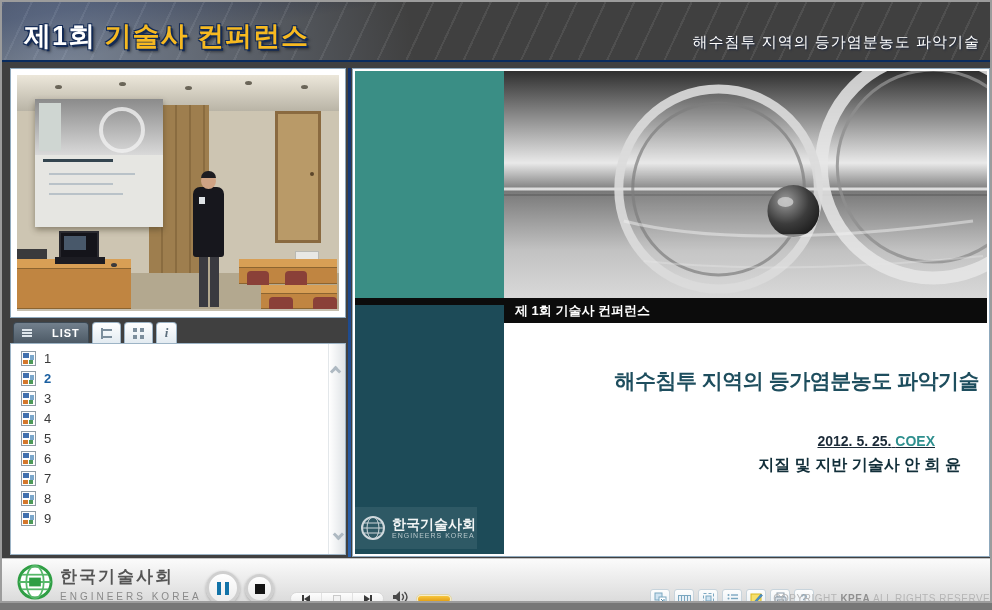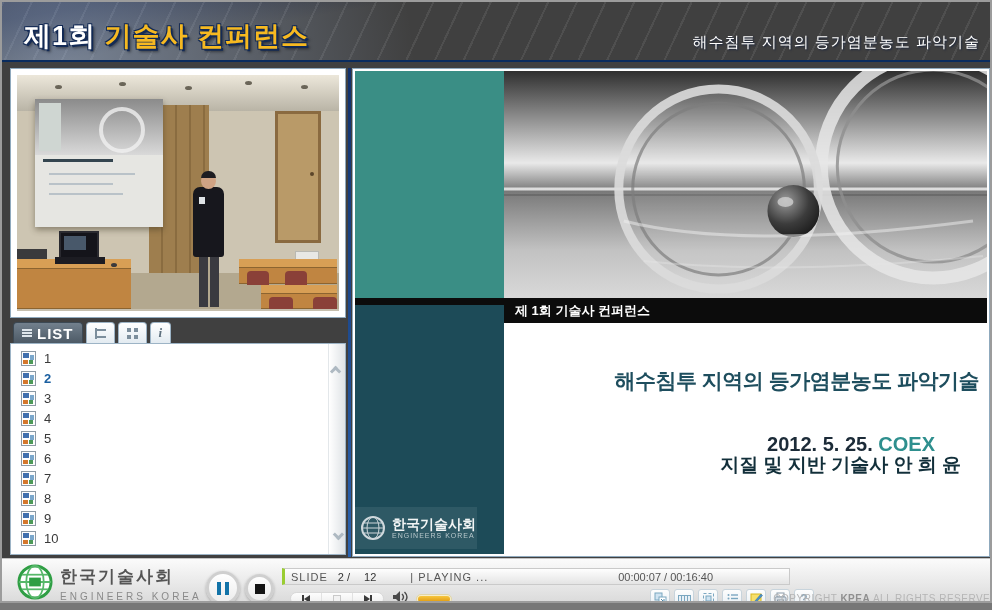--- a/index.html
+++ b/index.html
@@ -77,21 +77,21 @@
   
   .list-panel { position:absolute; left:8px; top:320px; width:336px; height:235px; }
   .tabs { position:absolute; left:3px; top:0; height:21px; display:flex; gap:3px; z-index:2; }
   .tab {
     height:21px; border:1px solid #9db4c6; border-bottom:none; border-radius:4px 4px 0 0;
     background:linear-gradient(#ffffff,#e3ebf1); display:flex; align-items:center; justify-content:center;
     padding:0 8px; cursor:default;
   }
   .tab.active {
     background:linear-gradient(#72808d,#4d5a66); border-color:#3c4954;
-    color:#fff; font-size:15px; font-weight:bold; letter-spacing:1px; gap:5px;
+    color:#fff; font-size:11px; font-weight:bold; letter-spacing:1px; gap:20px;
   }
   .bars { display:inline-block; width:10px; height:8px;
     background:repeating-linear-gradient(#dfe6ec 0 2px, transparent 2px 3px); }
   .tree-glyph { display:inline-block; width:11px; height:11px;
     border-left:2px solid #7c8e9c; position:relative; }
   .tree-glyph::before, .tree-glyph::after { content:""; position:absolute; left:0; width:9px; height:2px; background:#7c8e9c; }
   .tree-glyph::before { top:1px; } .tree-glyph::after { bottom:1px; }
   .grid-glyph { display:inline-block; width:11px; height:11px;
     background:
       linear-gradient(#7c8e9c,#7c8e9c) 0 0/4px 4px no-repeat,
@@ -130,23 +130,23 @@
   .sl-teal { position:absolute; left:0; top:0; width:149px; height:227px; background:#3a8e85; }
   .sl-photo { position:absolute; left:149px; top:0; right:0; height:230px; }
   .sl-band { position:absolute; left:0; top:227px; width:100%; height:25px; background:#0c0c0c; z-index:1; }
   .sl-band-title { position:absolute; left:160px; top:0; line-height:25px; color:#fff; font-size:13px; font-weight:bold; }
   .sl-darkteal { position:absolute; left:0; top:234px; width:149px; bottom:0; background:#1d4b58; z-index:2; }
   .sl-org { position:absolute; left:0; bottom:5px; width:122px; height:42px;
     background:rgba(255,255,255,.08); display:flex; align-items:center; gap:6px; padding-left:5px; }
   .sl-org-name { color:#f2f5f5; font-size:14px; font-weight:bold; line-height:15px; }
   .sl-org-sub { color:#b8c8cc; font-size:7px; letter-spacing:1px; }
   .sl-title { position:absolute; top:296px; right:8px; font-size:21px; font-weight:bold; color:#1e4e5e; z-index:3; letter-spacing:-0.5px; }
-  .sl-date { position:absolute; top:362px; right:52px; font-size:20px; font-weight:bold; color:#1c2b38; z-index:3; }
+  .sl-date { position:absolute; top:362px; right:52px; font-size:14px; font-weight:bold; color:#1c2b38; z-index:3;text-decoration:underline; }
   .sl-date .venue { color:#2e8f8e; }
-  .sl-authors { position:absolute; top:386px; right:26px; font-size:19px; font-weight:bold; line-height:16px; z-index:3; }
+  .sl-authors { position:absolute; top:386px; right:26px; font-size:16px; font-weight:bold; line-height:16px; z-index:3; }
   .sl-authors .a1 { color:#122f3a; }
   .sl-authors .a2 { color:#2e7f80; }
   .sl-company { position:absolute; top:450px; right:8px; display:flex; align-items:center; gap:5px; z-index:3; }
   .sl-company-name { font-size:15px; font-weight:bold; color:#14351f; }
 
   
   .footer {
     position:absolute; left:0; top:556px; width:988px; height:46px;
     background:linear-gradient(#fbfbfb,#d9d9d9); border-top:1px solid #c4c4c4;
   }
@@ -349,29 +349,20 @@
   <div class="list-item">
     <span class="slide-ico">
               <i class="a"></i>
               <i class="b"></i>
               <i class="c"></i>
               <i class="d"></i>
             </span>
     <span class="num">9</span>
   </div>
 
-  <div class="list-item">
-    <span class="slide-ico">
-              <i class="a"></i>
-              <i class="b"></i>
-              <i class="c"></i>
-              <i class="d"></i>
-            </span>
-    <span class="num">10</span>
-  </div>
 </div>
       <div class="scrollbar">
         <div class="scroll-arrow up">
             <span></span>
           </div>
         <div class="scroll-arrow down">
             <span></span>
           </div>
       </div>
     </div>
@@ -454,27 +445,20 @@
     </div>
 
     <div class="round-btn btn-pause">
       <i></i>
         <i></i>
     </div>
     <div class="round-btn btn-stop">
       <i></i>
     </div>
 
-    <div class="status">
-      <span class="lbl">SLIDE</span>
-      <span class="cur">2 /</span>
-      <span class="tot">12</span>
-      <span class="st">|  PLAYING ...</span>
-      <span class="time">00:00:07 / 00:16:40</span>
-    </div>
 
     <div class="nav-group">
       <div class="nav-btn">
         <span class="bar"></span>
           <span class="tri left"></span>
       </div>
       <div class="nav-btn">
         <span class="nav-mid"></span>
       </div>
       <div class="nav-btn">

